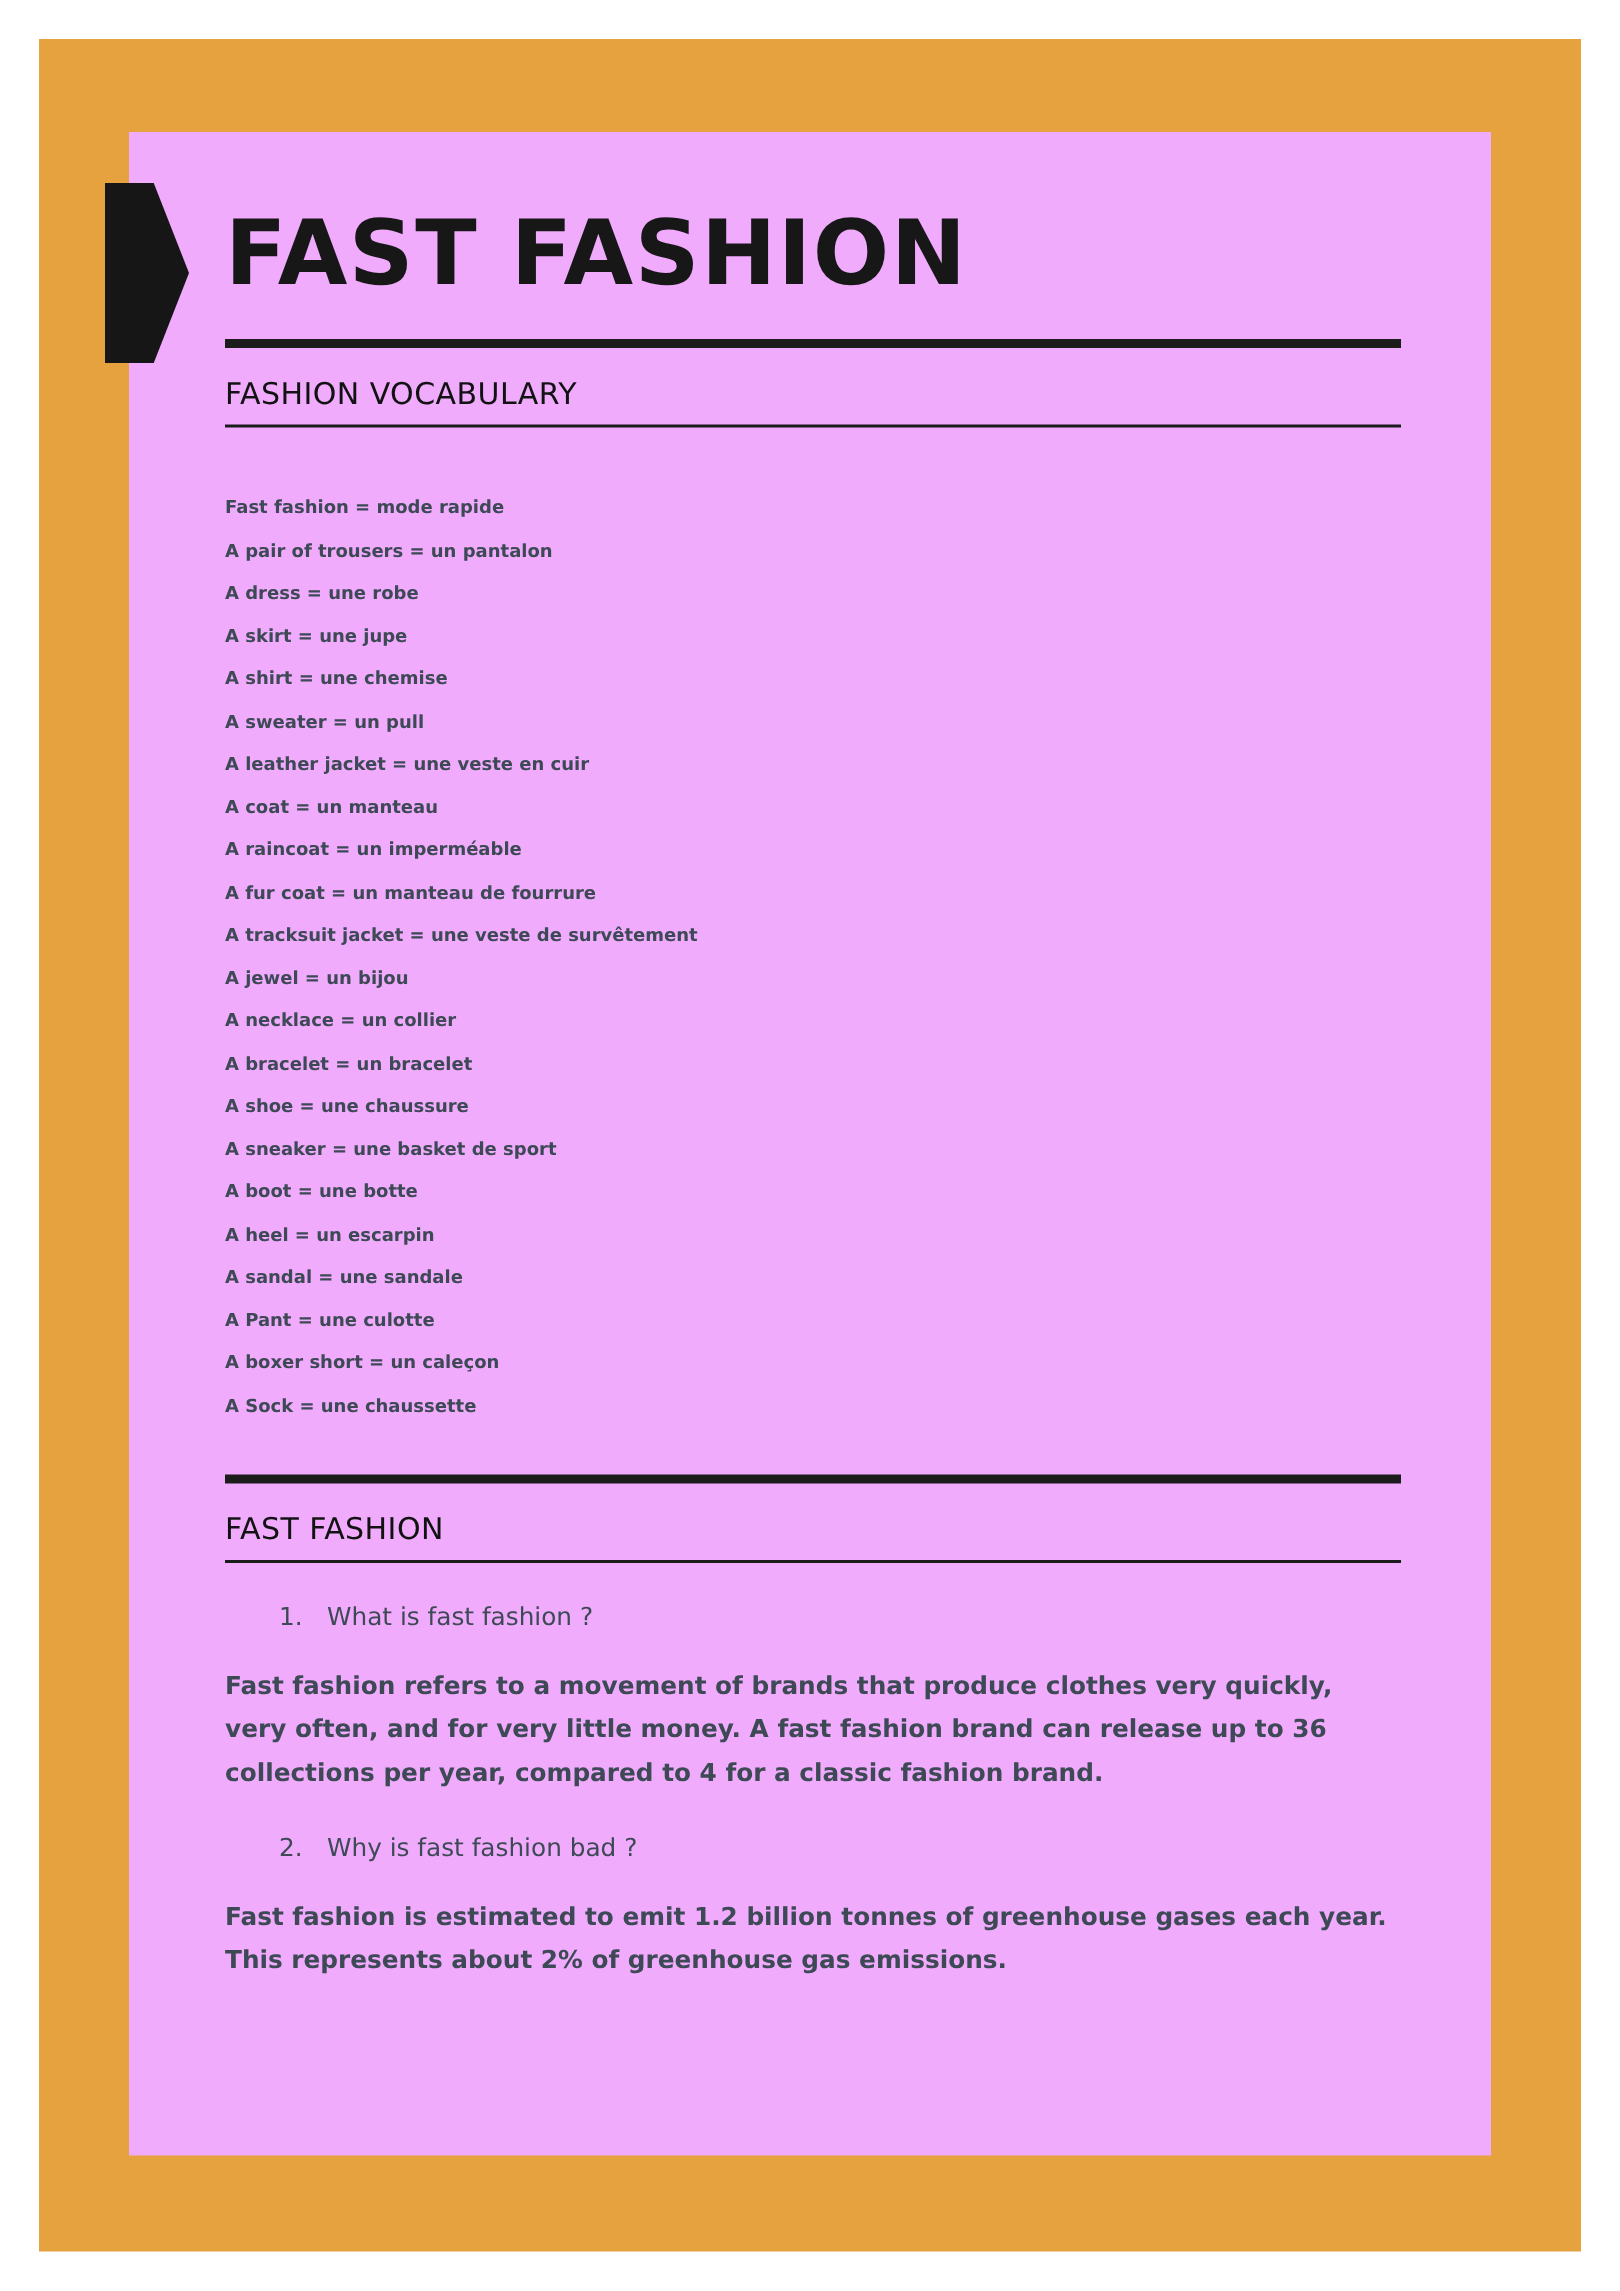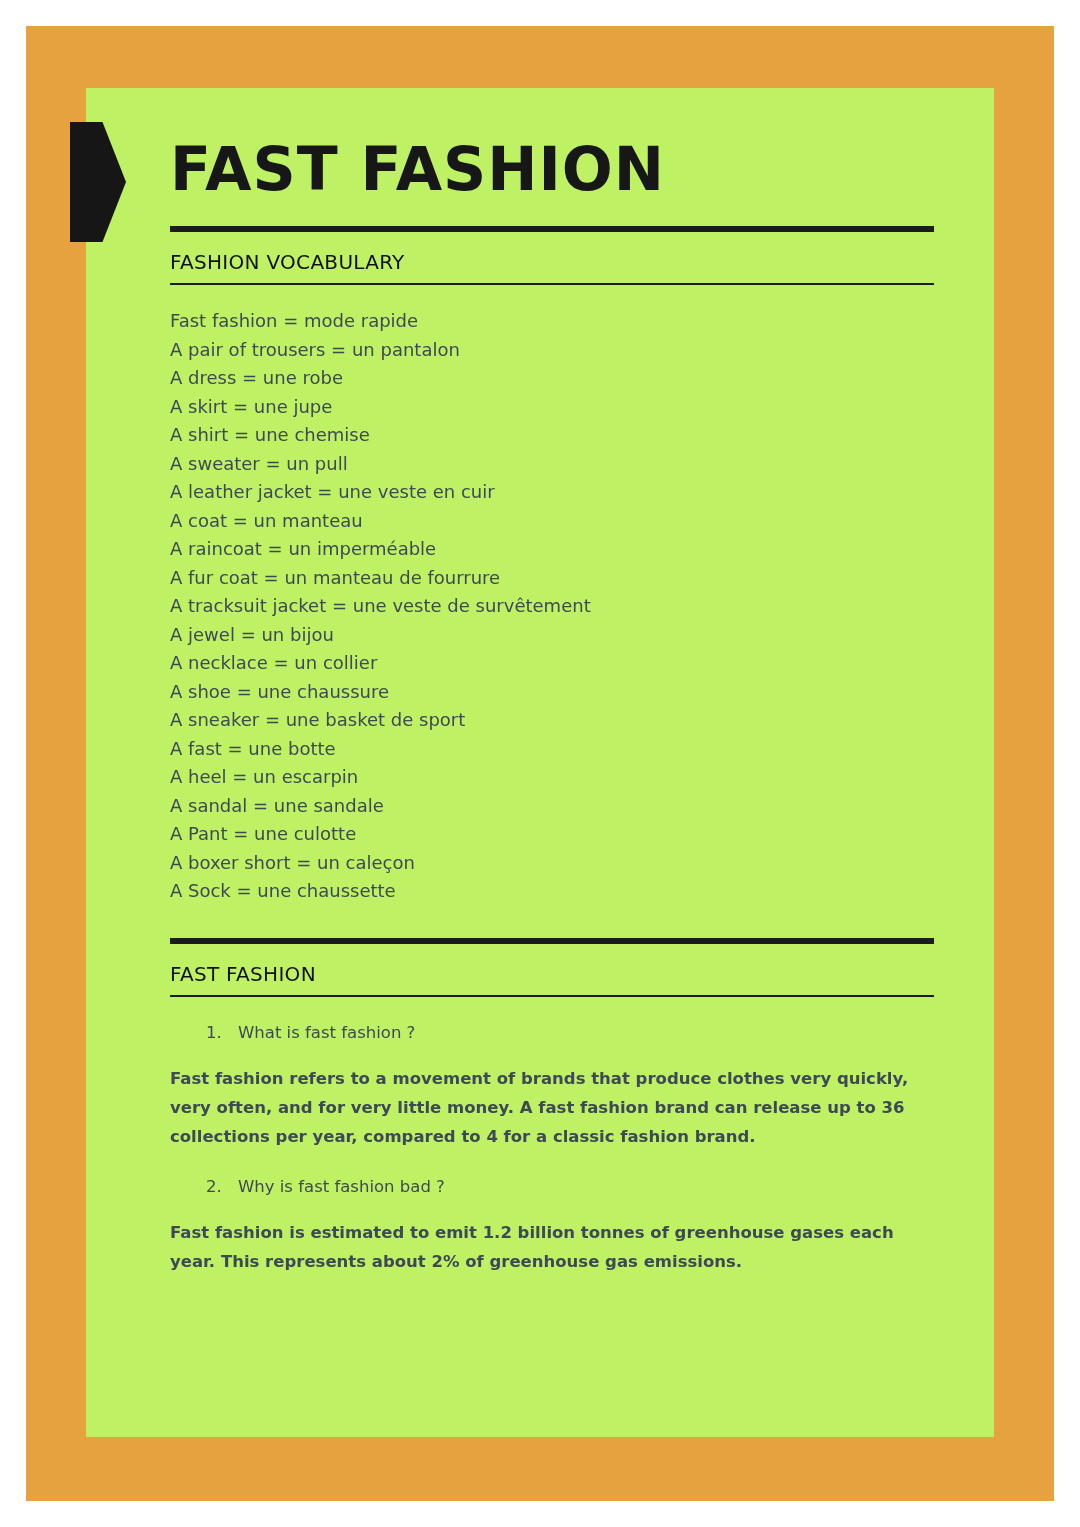--- a/index.html
+++ b/index.html
@@ -11,22 +11,21 @@
     overflow: hidden;
   }
   .frame {
     position: absolute;
     left: 26px; top: 26px; right: 26px; bottom: 26px;
     background: var(--accent, #E6A23E);
   }
   .page {
     position: absolute;
     left: 60px; top: 62px; right: 60px; bottom: 64px;
-    background: #bef264;
-    padding-left: 20px;
+    background: #f0abfc;
   }
   .bookmark {
     position: absolute;
     left: -16px; top: 34px;
     width: 56px; height: 120px;
     background: #161616;
     clip-path: polygon(0 0, 58% 0, 100% 50%, 58% 100%, 0 100%);
   }
   .content {
     padding: 48px 60px 0 64px;
@@ -46,24 +45,25 @@
   .section-heading {
     margin-top: 18px;
     font-size: 20px;
     font-weight: normal;
     color: #121212;
     padding-bottom: 9px;
     border-bottom: 2.5px solid #1c1c1c;
     letter-spacing: 0.3px;
   }
   .vocab-list {
-    margin-top: 22px;
-    font-size: 18px;
+    margin-top: 39px;
+    font-size: 12px;
     line-height: 28.5px;
     color: #3E4956;
+    font-weight: bold;
   }
   .vocab-item { white-space: nowrap; }
   .rule-thick.second { margin-top: 32px; }
   .qa-list { margin-top: 4px; }
   .qa-block { margin-top: 26px; }
   .question-row {
     padding-left: 36px;
     font-size: 16.5px;
     color: #3E4956;
     display: flex;
@@ -102,23 +102,24 @@
           <div class="vocab-item">A skirt = une jupe</div>
           <div class="vocab-item">A shirt = une chemise</div>
           <div class="vocab-item">A sweater = un pull</div>
           <div class="vocab-item">A leather jacket = une veste en cuir</div>
           <div class="vocab-item">A coat = un manteau</div>
           <div class="vocab-item">A raincoat = un imperméable</div>
           <div class="vocab-item">A fur coat = un manteau de fourrure</div>
           <div class="vocab-item">A tracksuit jacket = une veste de survêtement</div>
           <div class="vocab-item">A jewel = un bijou</div>
           <div class="vocab-item">A necklace = un collier</div>
+          <div class="vocab-item">A bracelet = un bracelet</div>
           <div class="vocab-item">A shoe = une chaussure</div>
           <div class="vocab-item">A sneaker = une basket de sport</div>
-          <div class="vocab-item">A fast = une botte</div>
+          <div class="vocab-item">A boot = une botte</div>
           <div class="vocab-item">A heel = un escarpin</div>
           <div class="vocab-item">A sandal = une sandale</div>
           <div class="vocab-item">A Pant = une culotte</div>
           <div class="vocab-item">A boxer short = un caleçon</div>
           <div class="vocab-item">A Sock = une chaussette</div>
         </div>
 
       <div class="rule-thick second"></div>
 
       <h2 class="section-heading">FAST FASHION</h2>

